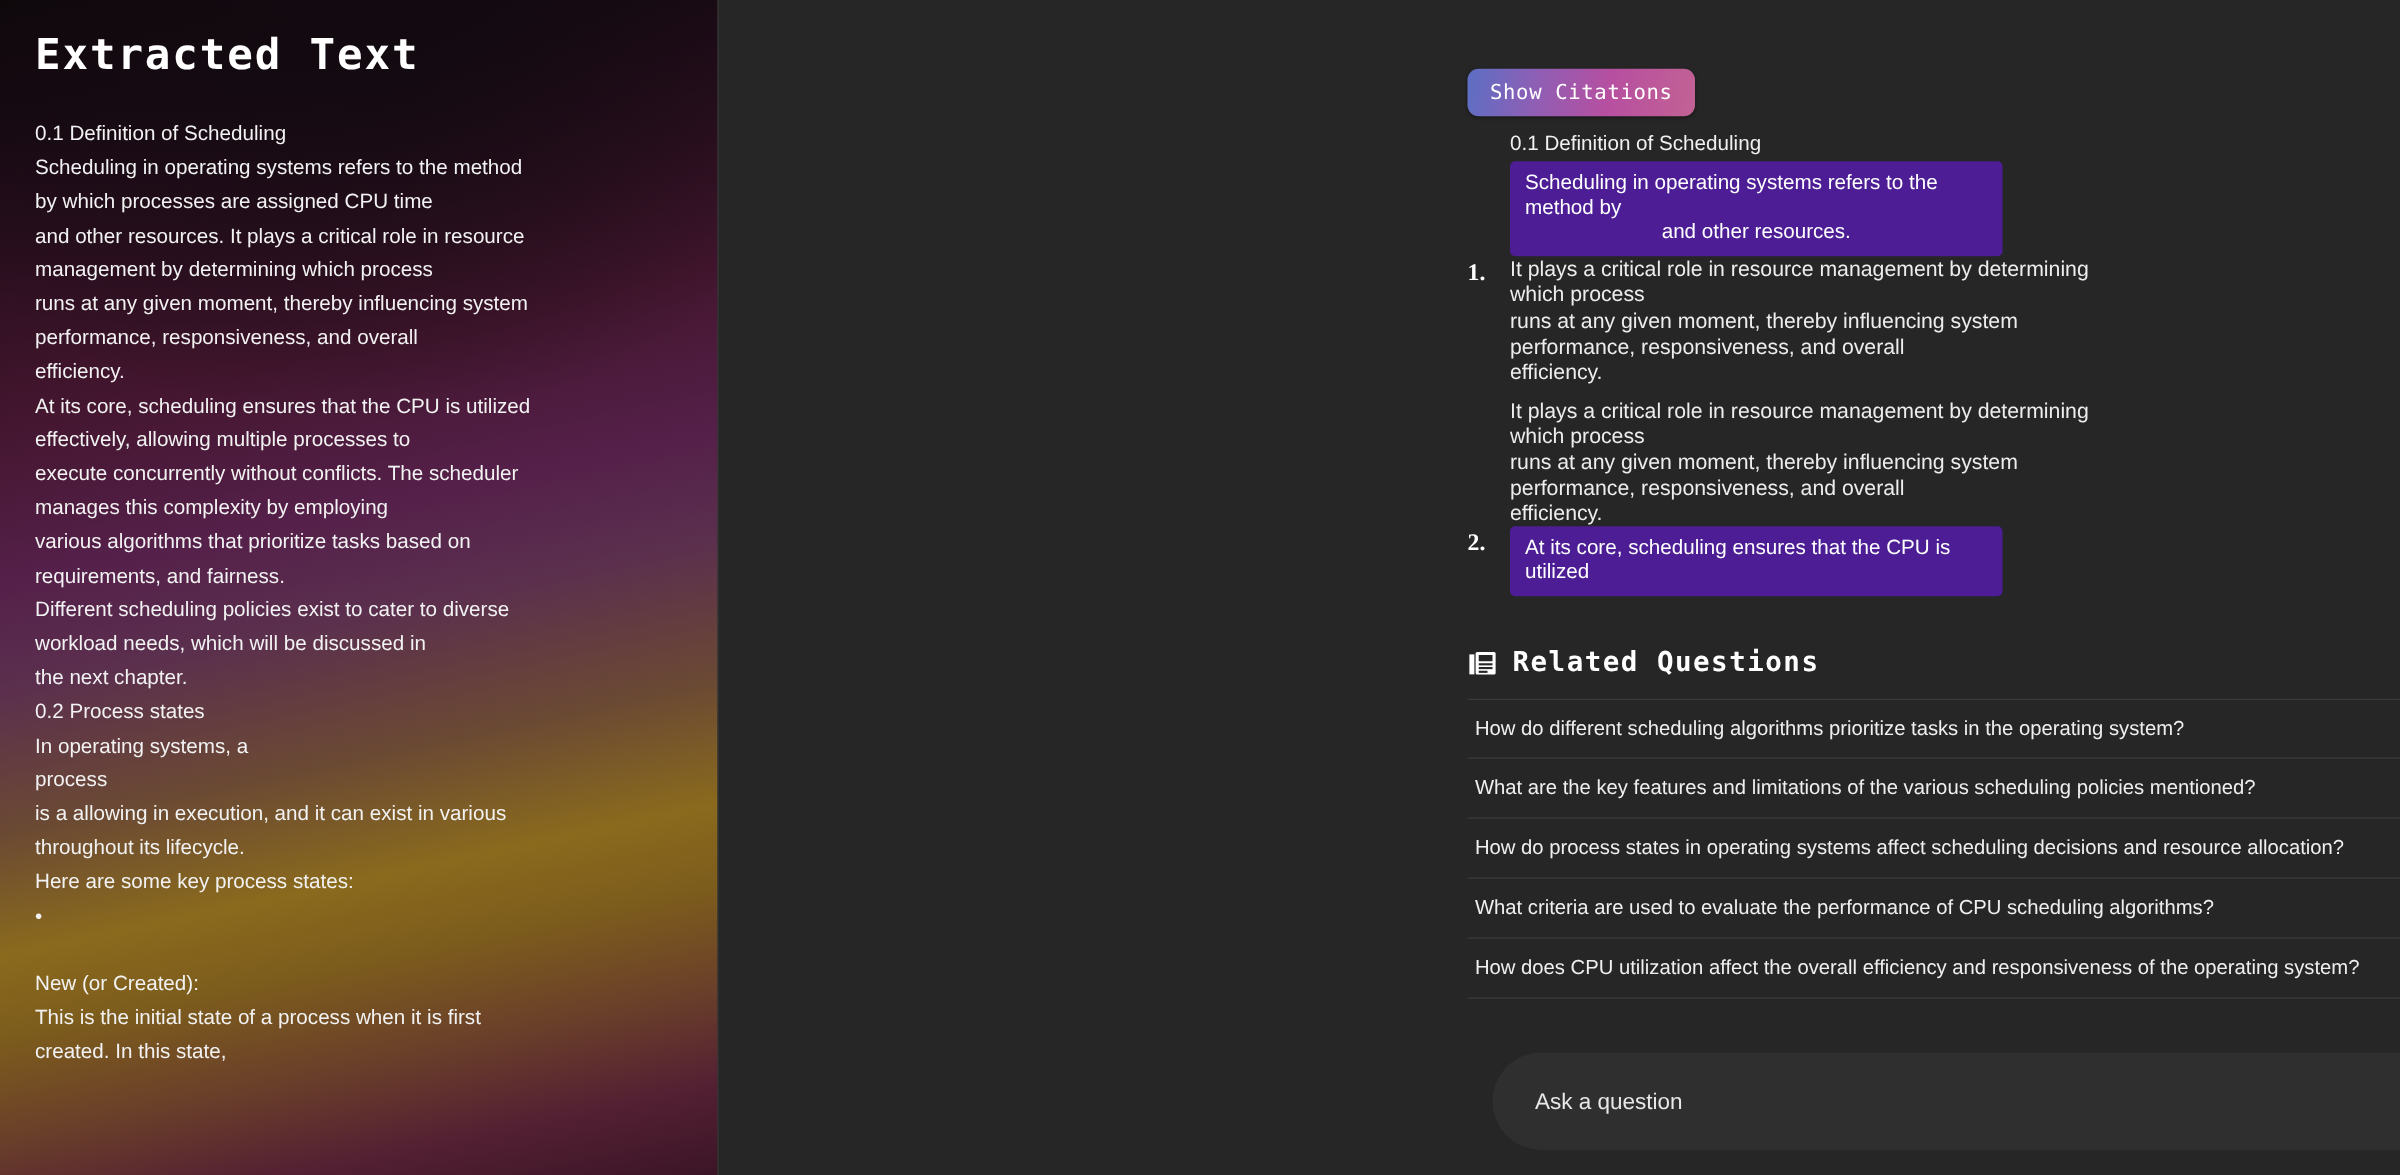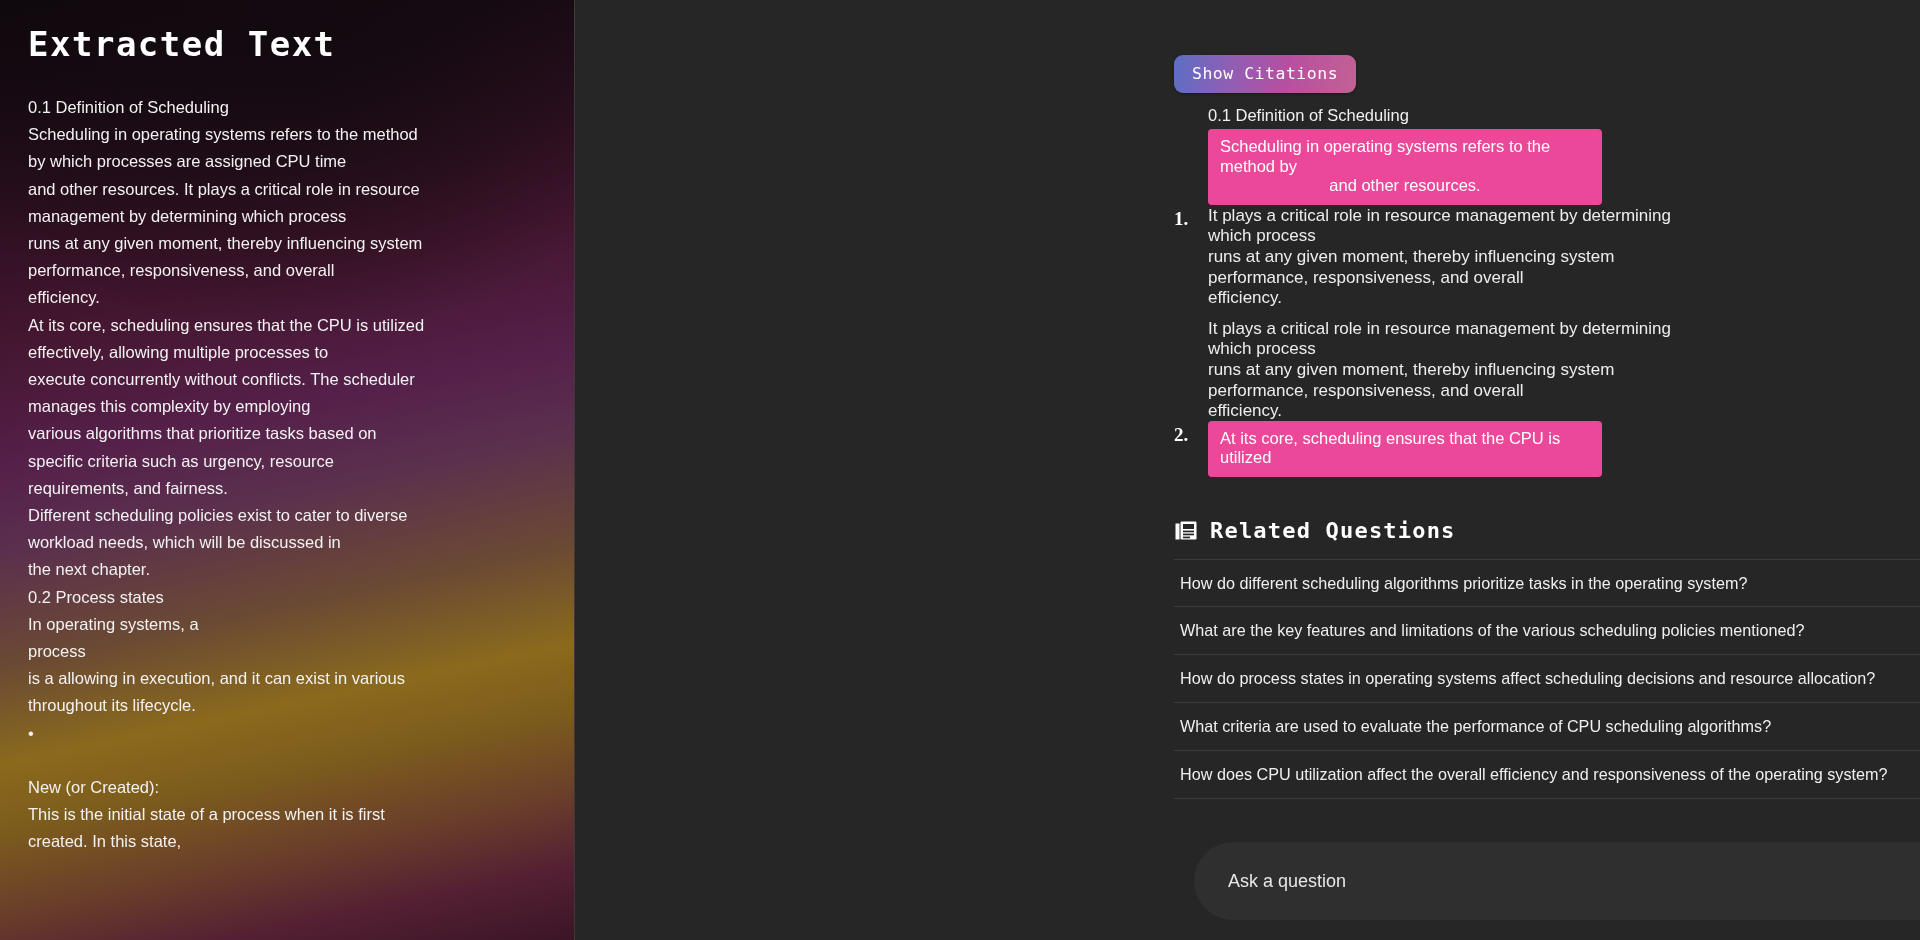--- a/index.html
+++ b/index.html
@@ -130,21 +130,21 @@
     color: #ffffff;
     font-family: "Liberation Serif", serif;
   }
   ol.cite-list {
     list-style: none;
     margin: 0;
     padding: 0 0 0 34px;
   }
   .highlight {
     display: block;
-    background: #ec4899;
+    background: #4c1d95;
     color: #ffffff;
     font-size: 16.5px;
     line-height: 19.6px;
     padding: 8px 12px 9px 12px;
     border-radius: 4px;
     margin: 0 0 0 0;
     width: 394px;
   }
   .plain {
     display: block;
@@ -235,30 +235,30 @@
           <span class="ln">and other resources. It plays a critical role in resource</span>
           <span class="ln">management by determining which process</span>
           <span class="ln">runs at any given moment, thereby influencing system</span>
           <span class="ln">performance, responsiveness, and overall</span>
           <span class="ln last-ln">efficiency.</span>
           <span class="ln">At its core, scheduling ensures that the CPU is utilized</span>
           <span class="ln">effectively, allowing multiple processes to</span>
           <span class="ln">execute concurrently without conflicts. The scheduler</span>
           <span class="ln">manages this complexity by employing</span>
           <span class="ln">various algorithms that prioritize tasks based on</span>
-          <span class="ln">specific criteria such as urgency, resource</span>
           <span class="ln">requirements, and fairness.</span>
           <span class="ln">Different scheduling policies exist to cater to diverse</span>
           <span class="ln">workload needs, which will be discussed in</span>
           <span class="ln">the next chapter.</span>
           <span class="ln">0.2 Process states</span>
           <span class="ln">In operating systems, a</span>
           <span class="ln last-ln">process</span>
           <span class="ln">is a allowing in execution, and it can exist in various</span>
           <span class="ln">throughout its lifecycle.</span>
+          <span class="ln">Here are some key process states:</span>
           <span class="ln last-ln">•</span>
           <span class="ln last-ln">&nbsp;</span>
           <span class="ln">New (or Created):</span>
           <span class="ln">This is the initial state of a process when it is first</span>
           <span class="ln">created. In this state,</span>
         </div>
     </div>
   </div>
 
   <div class="right-panel">

